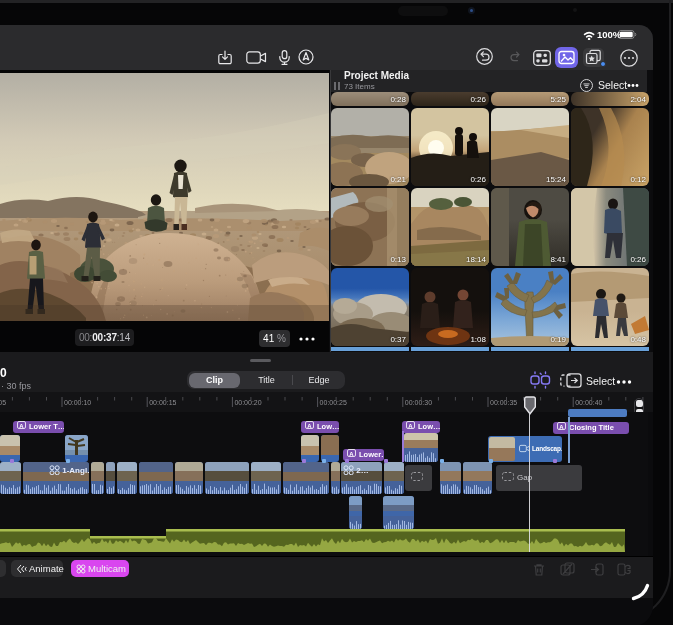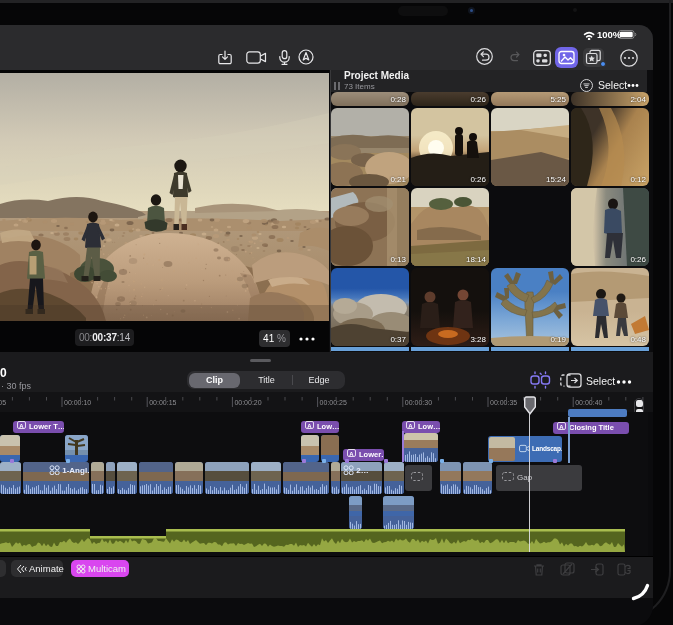--- a/index.html
+++ b/index.html
@@ -602,20 +602,31 @@
       <svg width="78" height="78">
         <path d="M8 26 Q24 10 44 20 Q66 12 74 30 L78 40 L78 78 L0 78 L0 36 Z" fill="#a88760"></path>
         <ellipse cx="30" cy="16" rx="12" ry="6" fill="#55603e"></ellipse>
         <ellipse cx="52" cy="14" rx="9" ry="5" fill="#4a5536"></ellipse>
         <path d="M6 42 Q30 36 54 42 L70 48 L70 52 L6 52 Z" fill="#6e5840" opacity="0.6"></path>
         <path d="M0 58 L78 52 L78 78 L0 78 Z" fill="#7d6a40"></path>
         <path d="M0 66 L78 62 L78 78 L0 78 Z" fill="#8a7a4a" opacity="0.8"></path>
       </svg>
       <span class="ts">18:14</span>
     </div>
+<div class="thumb" style="left:491px;top:163px;width:78px;height:78px;background:linear-gradient(180deg,#4e4b43 0 40%,#302d27 100%);">
+      <svg width="78" height="78">
+        <rect x="0" y="0" width="18" height="78" fill="#5f594b"></rect>
+        <ellipse cx="42" cy="22" rx="9" ry="10" fill="#17120e"></ellipse>
+        <path d="M36 18 Q42 10 50 17 Q51 26 46 30 Q38 28 36 18Z" fill="#241a12"></path>
+        <path d="M35 20 Q42 15 47.5 21 Q47.5 27.5 42 29.5 Q36.5 27 35 20 Z" fill="#c08a6a"></path>
+        <path d="M28 34 Q42 28 56 34 L60 78 L24 78 Z" fill="#4e5a33"></path>
+        <path d="M34 36 h16 l2 42 h-20 Z" fill="#3c4527"></path>
+      </svg>
+      <span class="ts">8:41</span>
+    </div>
 <div class="thumb" style="left:571px;top:163px;width:78px;height:78px;background:linear-gradient(90deg,#cdbfa4 0 30%,#8a8a7e 45%,#55606a 100%);">
       <svg width="78" height="78">
         <path d="M52 0 L78 0 L78 78 L56 78 Z" fill="#3e4a44"></path>
         <path d="M0 0 L26 0 Q20 40 24 78 L0 78 Z" fill="#d3c6a8"></path>
         <ellipse cx="42" cy="16" rx="5" ry="5.5" fill="#1a1512"></ellipse>
         <path d="M34 22 Q42 18 50 23 L51 45 Q42 48 33 45 Z" fill="#3a4a62"></path>
         <path d="M36 45 L34 70 h5 l3-18 3 18 h5 L52 45 Z" fill="#2e3038"></path>
       </svg>
       <span class="ts">0:26</span>
     </div>
@@ -632,21 +643,21 @@
     </div>
 <div class="thumb" style="left:411px;top:243px;width:78px;height:78px;background:linear-gradient(180deg,#14100d 0 55%,#2e1d16 100%);">
       <svg width="78" height="78">
         <circle cx="19" cy="29" r="5.5" fill="#5e3c2c"></circle>
         <path d="M11 36 Q19 32 27 36 L29 60 L9 60 Z" fill="#2a1e18"></path>
         <circle cx="52" cy="27" r="5.5" fill="#744634"></circle>
         <path d="M44 34 Q52 30 60 34 L62 60 L42 60 Z" fill="#32221c"></path>
         <ellipse cx="37" cy="68" rx="22" ry="9" fill="#6e3412"></ellipse>
         <ellipse cx="37" cy="66" rx="10" ry="4" fill="#c86a20"></ellipse>
       </svg>
-      <span class="ts">3:28</span>
+      <span class="ts">1:08</span>
     </div>
 <div class="thumb" style="left:491px;top:243px;width:78px;height:78px;background:linear-gradient(180deg,#4a80c4 0 30%,#7aa6d6 65%,#a8c4de 100%);">
       <svg width="78" height="78">
         <g fill="#83744c" stroke="#6a5c3a" stroke-width="0.6">
           <path d="M36 78 L34 40 Q33 30 36 24 L42 24 Q44 32 42 42 L42 78 Z"></path>
           <path d="M35 34 Q22 30 16 18 L22 14 Q28 24 38 27 Z"></path>
           <path d="M40 30 Q52 24 56 12 L62 16 Q56 30 43 35 Z"></path>
           <path d="M34 48 Q18 46 10 36 L14 30 Q24 40 36 42 Z"></path>
           <path d="M42 50 Q58 48 68 40 L64 34 Q54 44 41 44 Z"></path>
         </g>

